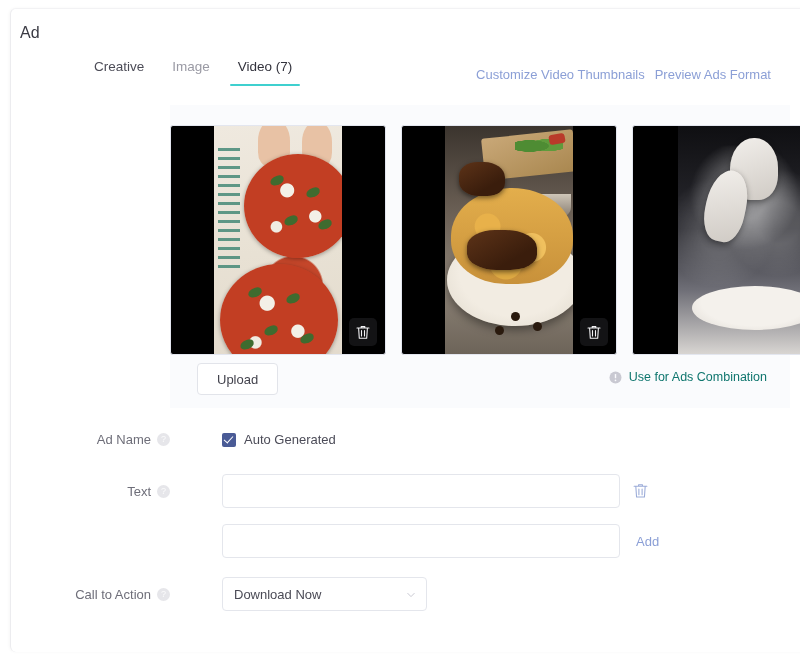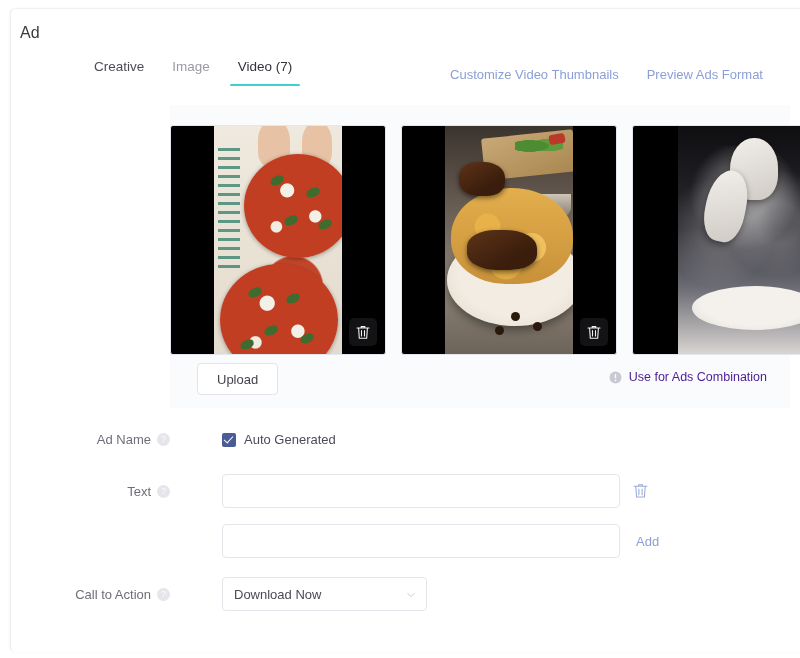--- a/index.html
+++ b/index.html
@@ -56,23 +56,23 @@
     content: "";
     position: absolute;
     left: 6px; right: 6px; bottom: 0;
     height: 2.5px;
     background: #3fd0cf;
     border-radius: 2px;
   }
 
   .header-links {
     position: absolute;
-    top: 67px; right: 37px;
-    display: flex;
-    gap: 28px;
+    top: 67px; right: 29px;
+    display: flex;
+    gap: 10px;
   }
   .header-link {
     font-size: 13px;
     color: #8b9fd6;
     cursor: pointer;
     white-space: nowrap;
   }
 
   
   .media-panel {
@@ -272,21 +272,21 @@
     align-items: center;
     white-space: nowrap;
   }
   .combination {
     position: absolute;
     top: 265px; right: 23px;
     display: flex;
     align-items: center;
     gap: 7px;
     font-size: 12.5px;
-    color: #4c1d95;
+    color: #0f766e;
     cursor: pointer;
     white-space: nowrap;
   }
 
   
   .form-row {
     position: absolute;
     display: flex;
     align-items: center;
   }

